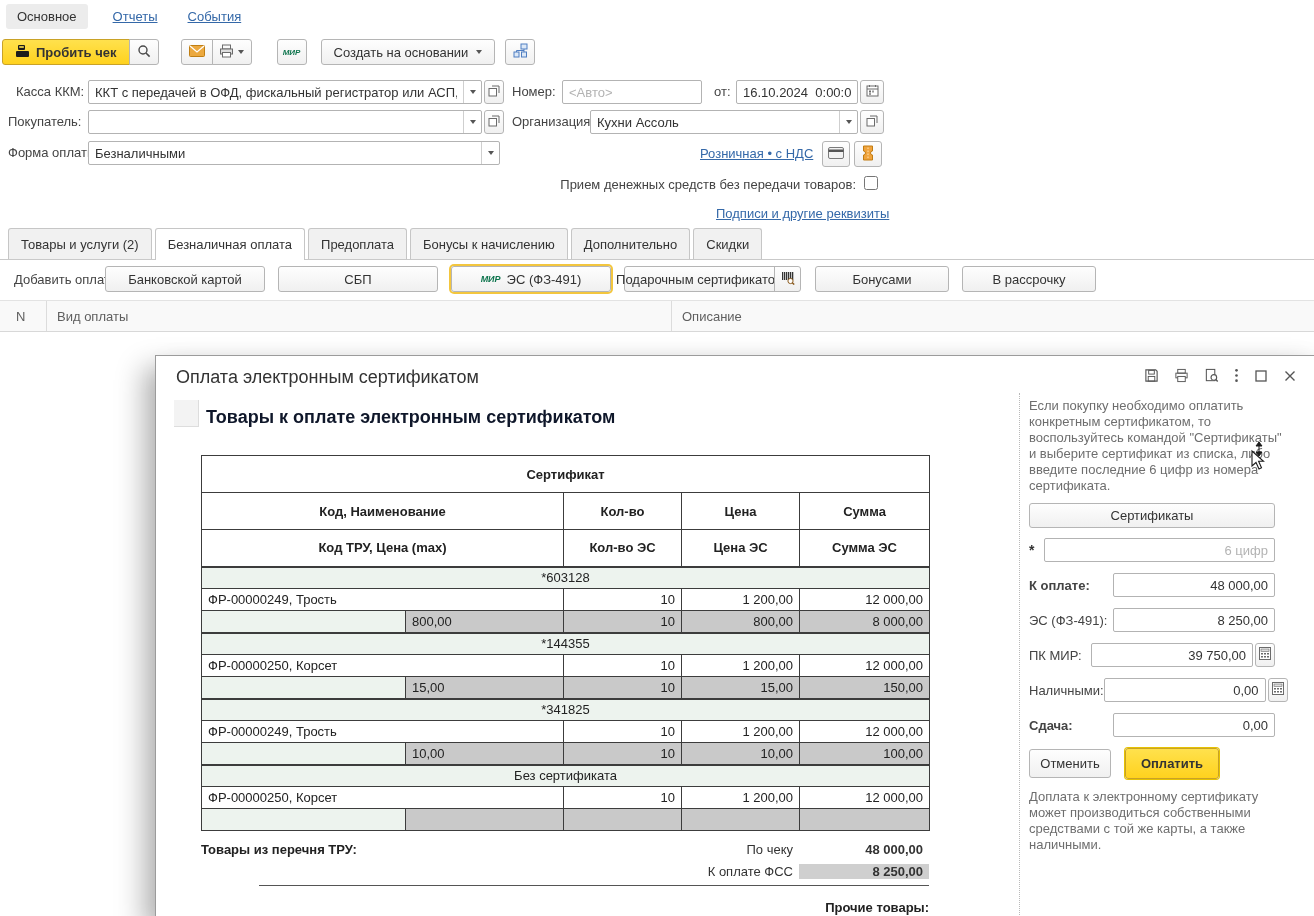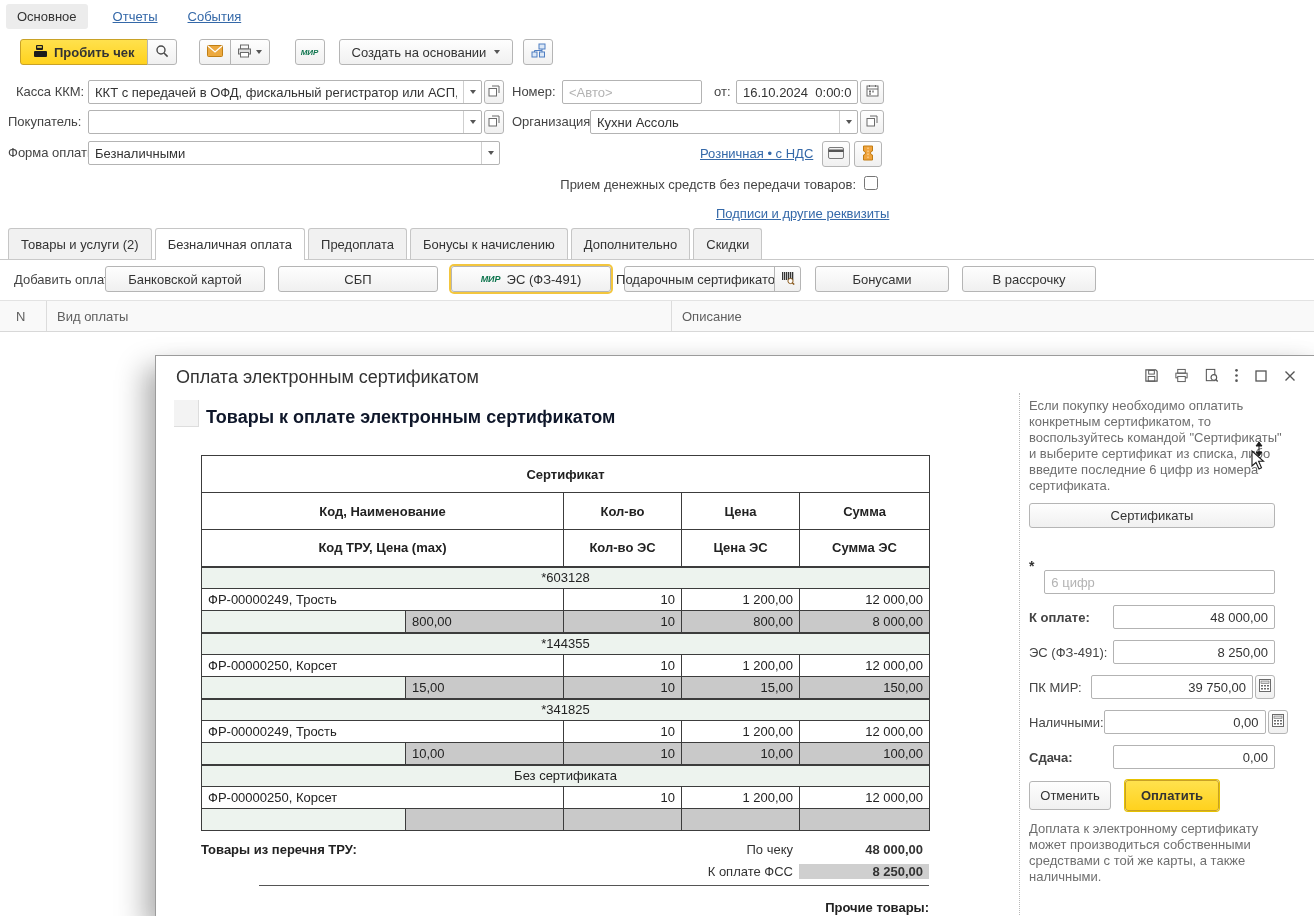--- a/index.html
+++ b/index.html
@@ -71,21 +71,21 @@
 </style>
 </head>
 <body>
 
 <div class="abs" style="left:6px;top:4px;display:flex;align-items:center;gap:14px;">
   <span class="nav-tab active">Основное</span>
   <span class="nav-tab link">Отчеты</span>
   <span class="nav-tab link" style="margin-left:-6px;">События</span>
 </div>
 
-<div class="abs" style="left:20px;top:39px;display:flex;align-items:flex-end;">
+<div class="abs" style="left:2px;top:39px;display:flex;align-items:flex-end;">
   <button class="btn btn-yellow seg-l" style="padding:0 12px;">
     <span class="ic">
       <svg width="15" height="14" viewBox="0 0 15 14">
           <rect x="1" y="7" width="13" height="6" rx="1" fill="#1c1c1c"></rect>
           <rect x="3" y="1" width="7" height="5" rx="1" fill="#1c1c1c"></rect>
           <rect x="4.2" y="2.2" width="4.6" height="1.6" fill="#ffe14d"></rect>
         </svg>
     </span>
     <span>Пробить чек</span>
   </button>
@@ -437,21 +437,21 @@
     <div style="margin-left:58px;width:670px;border-top:1.5px solid #555;margin-top:3px;"></div>
     <div class="bold" style="margin-top:14px;color:#222;text-align:right;">Прочие товары:</div>
   </div>
 
   <div class="panel-sep"></div>
   <div class="panel">
     <div class="hint" style="margin-bottom:9px;">Если покупку необходимо оплатить конкретным сертификатом, то воспользуйтесь командой "Сертификаты" и выберите сертификат из списка, либо введите последние 6 цифр из номера сертификата.</div>
     <button class="btn" style="width:246px;height:25px;margin-bottom:10px;">Сертификаты</button>
     <div class="prow">
       <span class="bold" style="width:16px;font-size:14px;color:#333;">*</span>
-      <input type="text" class="pinput" style="width: 240px; text-align: left; margin-top: 32px;" placeholder="6 цифр">
+      <input type="text" class="pinput" style="width: 240px; text-align: right;" placeholder="6 цифр">
     </div>
     <div class="prow">
       <span class="plbl bold">К оплате:</span>
       <input type="text" class="pinput" value="48 000,00" style="">
     </div>
     <div class="prow">
       <span class="plbl">ЭС (ФЗ-491):</span>
       <input type="text" class="pinput" value="8 250,00" style="">
     </div>
     <div class="prow">

